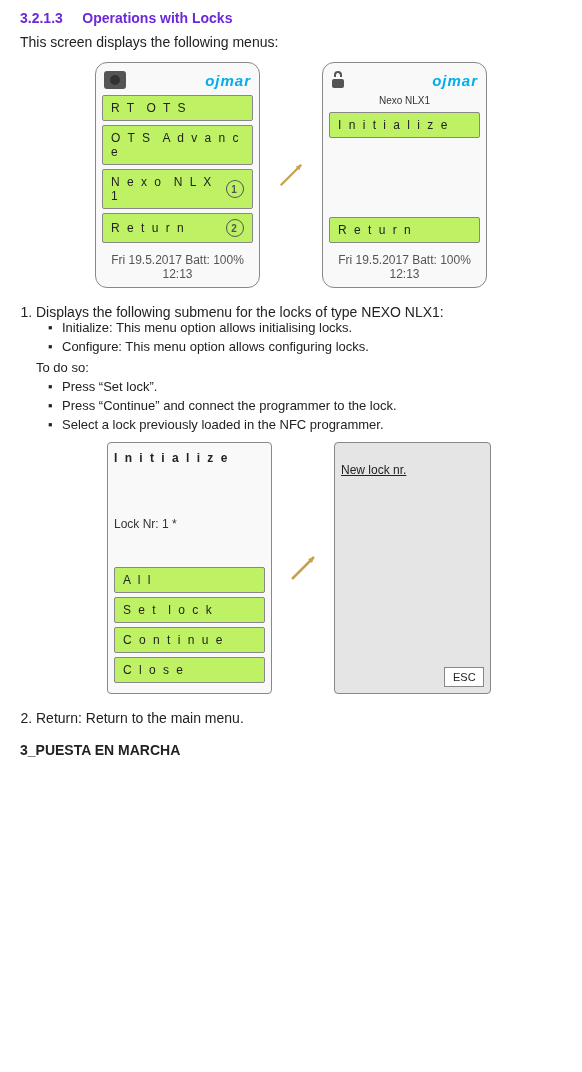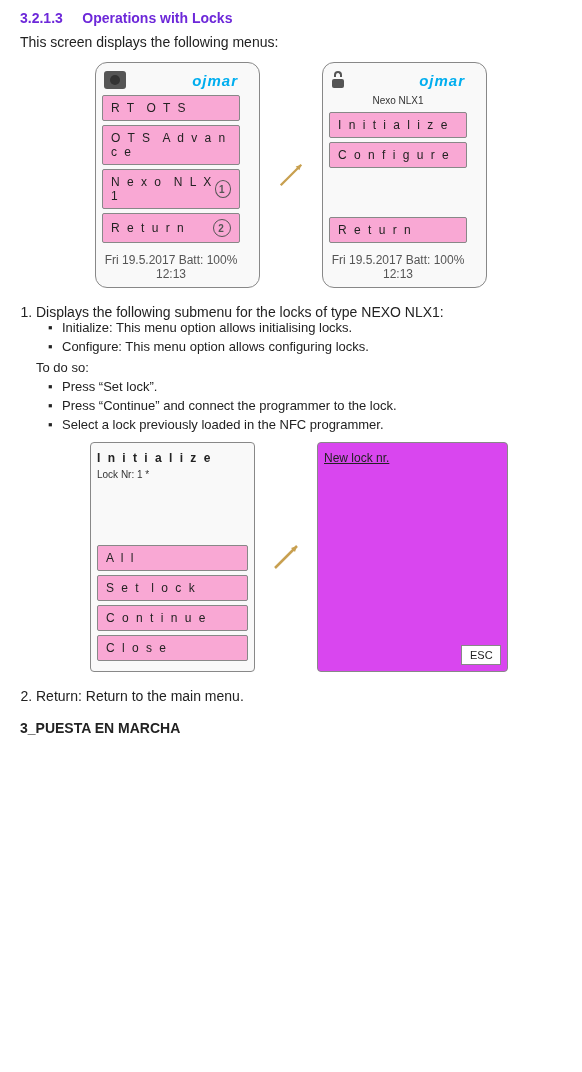--- a/index.html
+++ b/index.html
@@ -31,21 +31,21 @@
       gap: 16px;
       justify-content: center;
       margin-bottom: 16px;
     }
 
     .device-screen {
       border: 1.5px solid #888;
       border-radius: 12px;
       width: 165px;
       min-height: 220px;
-      padding: 8px 19px 6px 6px;
+      padding: 8px 6px 6px 6px;
       background: #f9f9f9;
       position: relative;
       display: flex;
       flex-direction: column;
       align-items: stretch;
     }
 
     .device-header {
       display: flex;
       align-items: center;
@@ -111,21 +111,21 @@
       margin-bottom: 6px;
       color: #333;
     }
 
     .menu-btn {
       border: 1px solid #888;
       padding: 5px 8px;
       margin-bottom: 4px;
       font-size: 12px;
       letter-spacing: 2px;
-      background: #f9a8d4;
+      background: #bef264;
       border-radius: 2px;
       display: flex;
       align-items: center;
       justify-content: space-between;
     }
 
     .menu-btn .circle-num {
       width: 18px;
       height: 18px;
       border: 1.5px solid #555;
@@ -220,32 +220,33 @@
     }
 
     .screen2-title {
       font-size: 12px;
       letter-spacing: 2px;
       margin-bottom: 4px;
       font-weight: bold;
     }
 
     .screen2-sub {
-      font-size: 10px;
+      font-size: 12px;
       margin-bottom: 6px;
       color: #333;
+      margin-top: 48px;
     }
 
     .screen2-right {
       border: 1.5px solid #888;
       border-radius: 4px;
-      width: 191px;
+      width: 157px;
       min-height: 230px;
-      padding: 8px 6px 6px 6px;
-      background: #d946ef;
+      padding: 20px 6px 6px 6px;
+      background: #e5e5e5;
       display: flex;
       flex-direction: column;
       align-items: stretch;
       position: relative;
     }
 
     .new-lock-text {
       font-size: 12px;
       text-decoration: underline;
       margin-bottom: 8px;
@@ -323,23 +324,20 @@
     <div class="device-header">
       <div class="lock-icon-small">
         <div class="lock-shackle"></div>
         <div class="lock-body"></div>
       </div>
       <span class="ojmar-logo">ojmar</span>
     </div>
     <div class="device-subtitle">Nexo NLX1</div>
     <div class="menu-btn">
       <span>I n i t i a l i z e</span>
-    </div>
-    <div class="menu-btn">
-      <span>C o n f i g u r e</span>
     </div>
     <div class="spacer"></div>
     <div class="menu-btn">
       <span>R e t u r n</span>
     </div>
     <div class="device-footer">Fri 19.5.2017    Batt: 100%    12:13</div>
   </div>
 
 </div>
 

